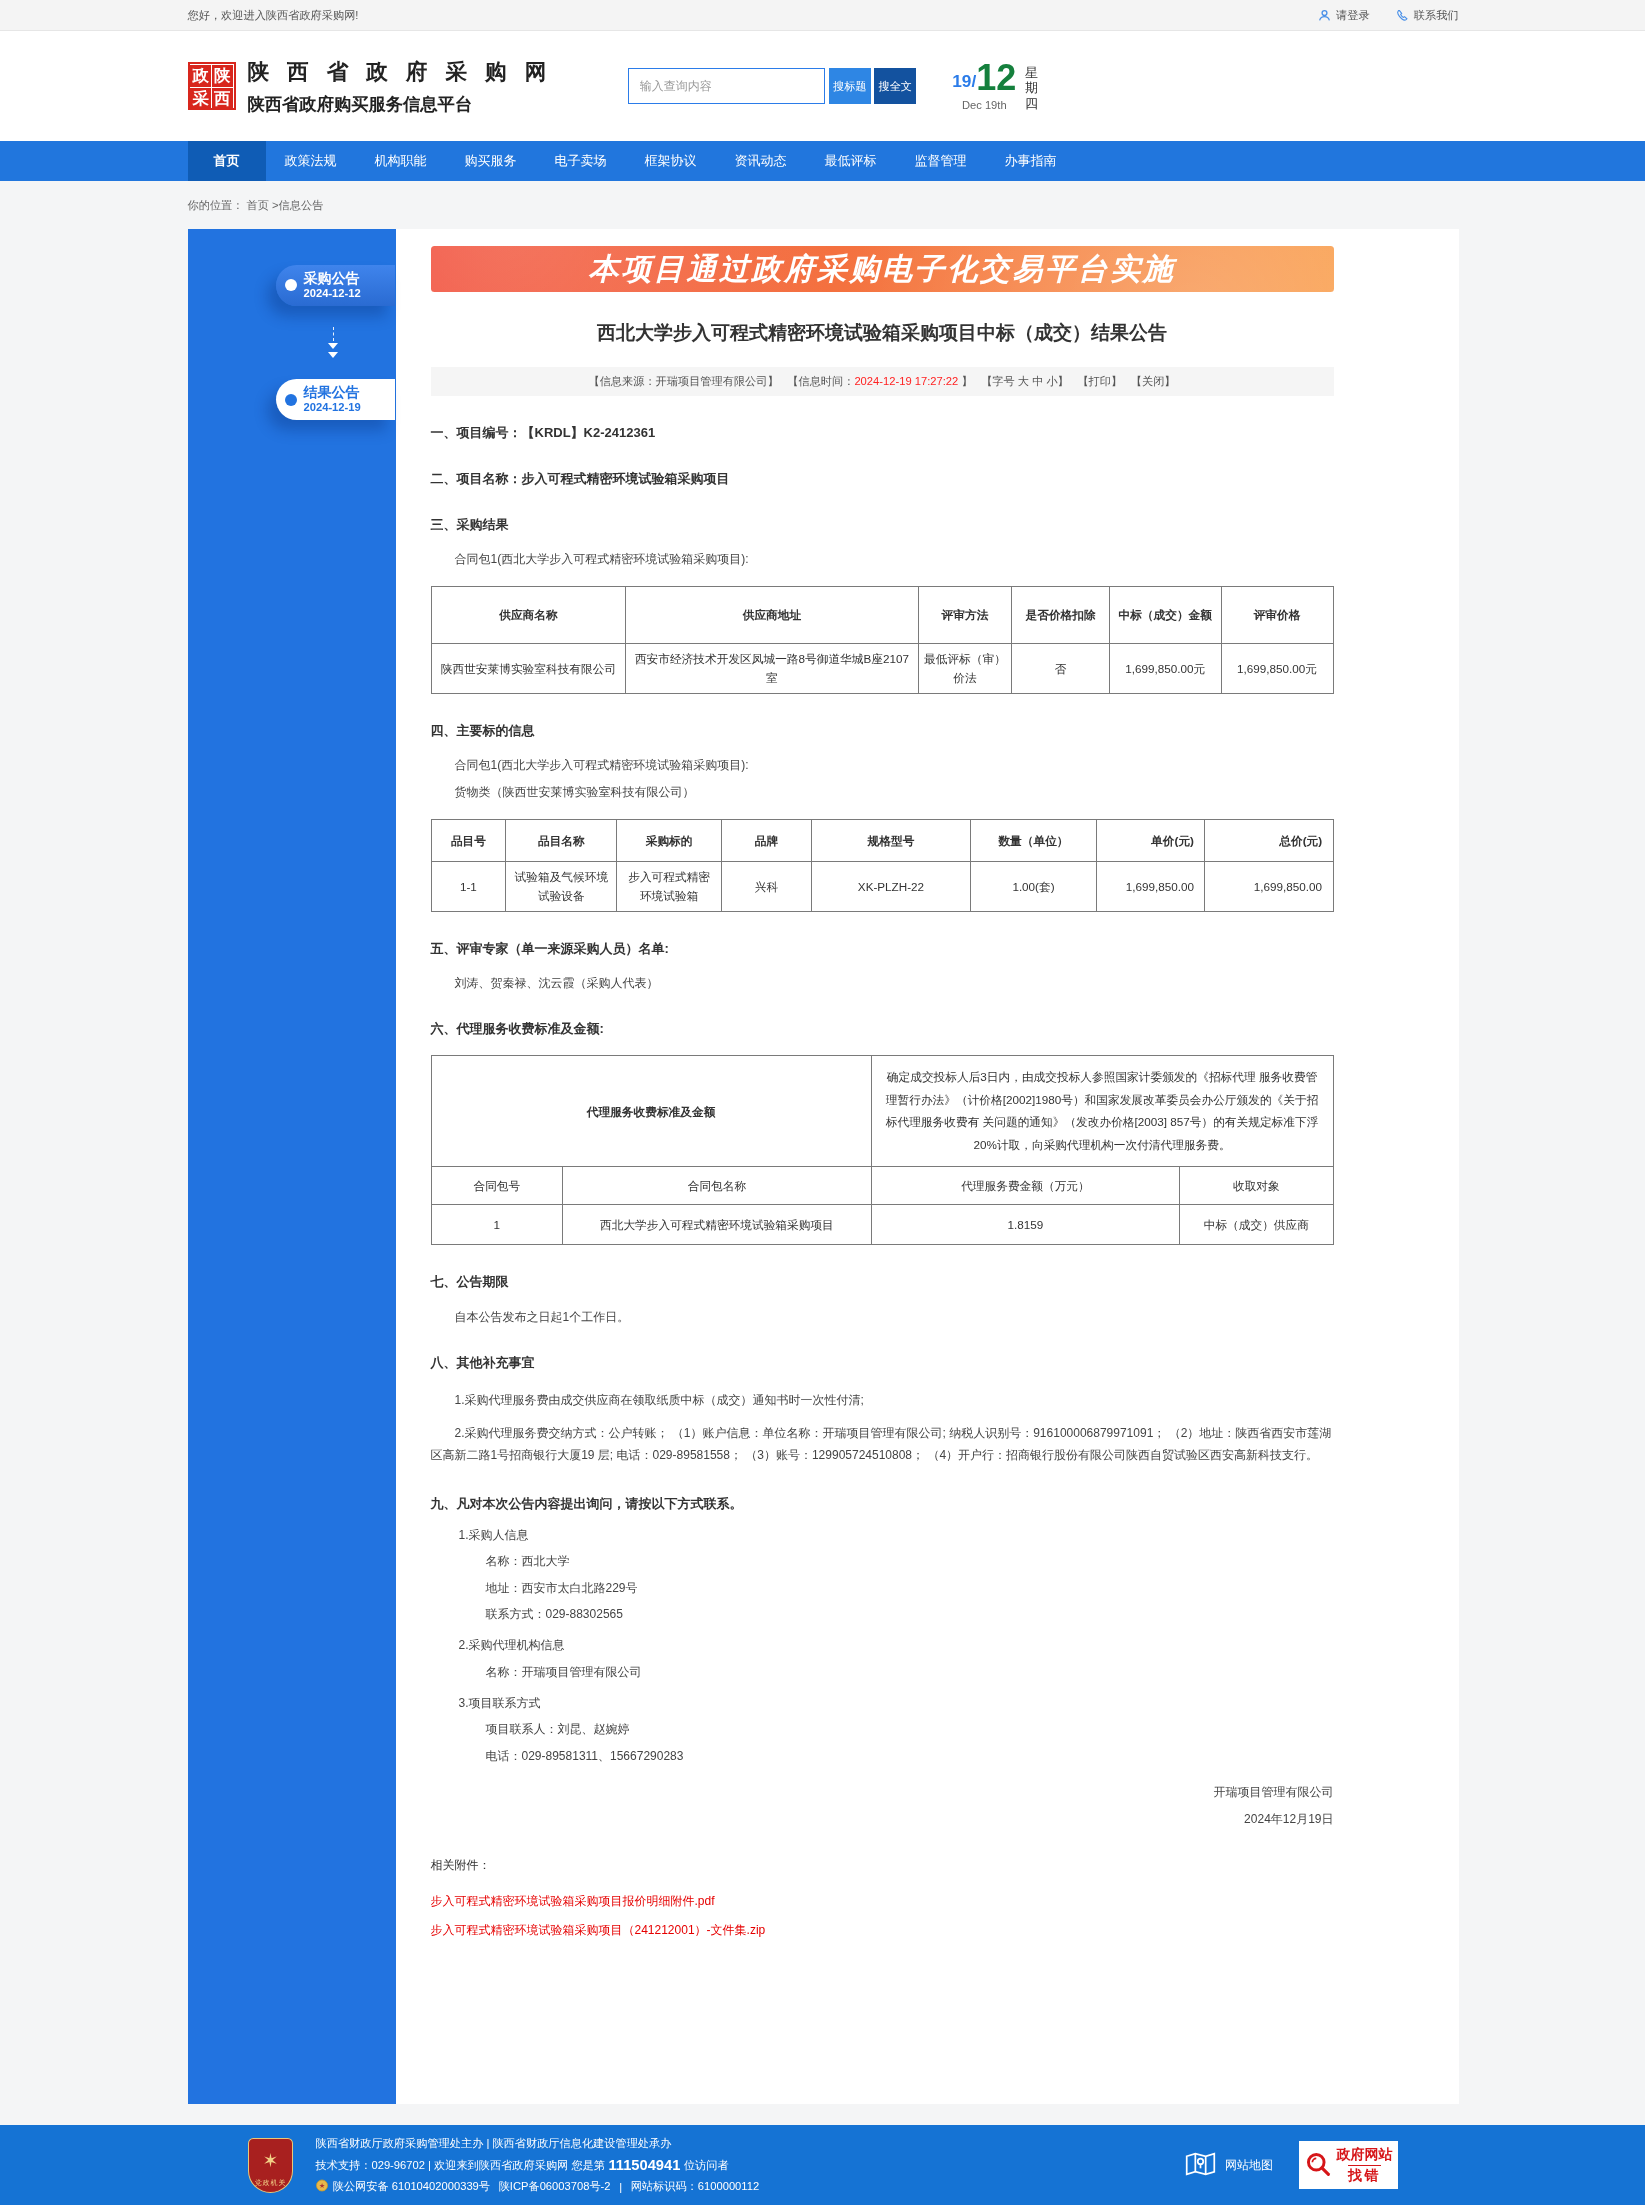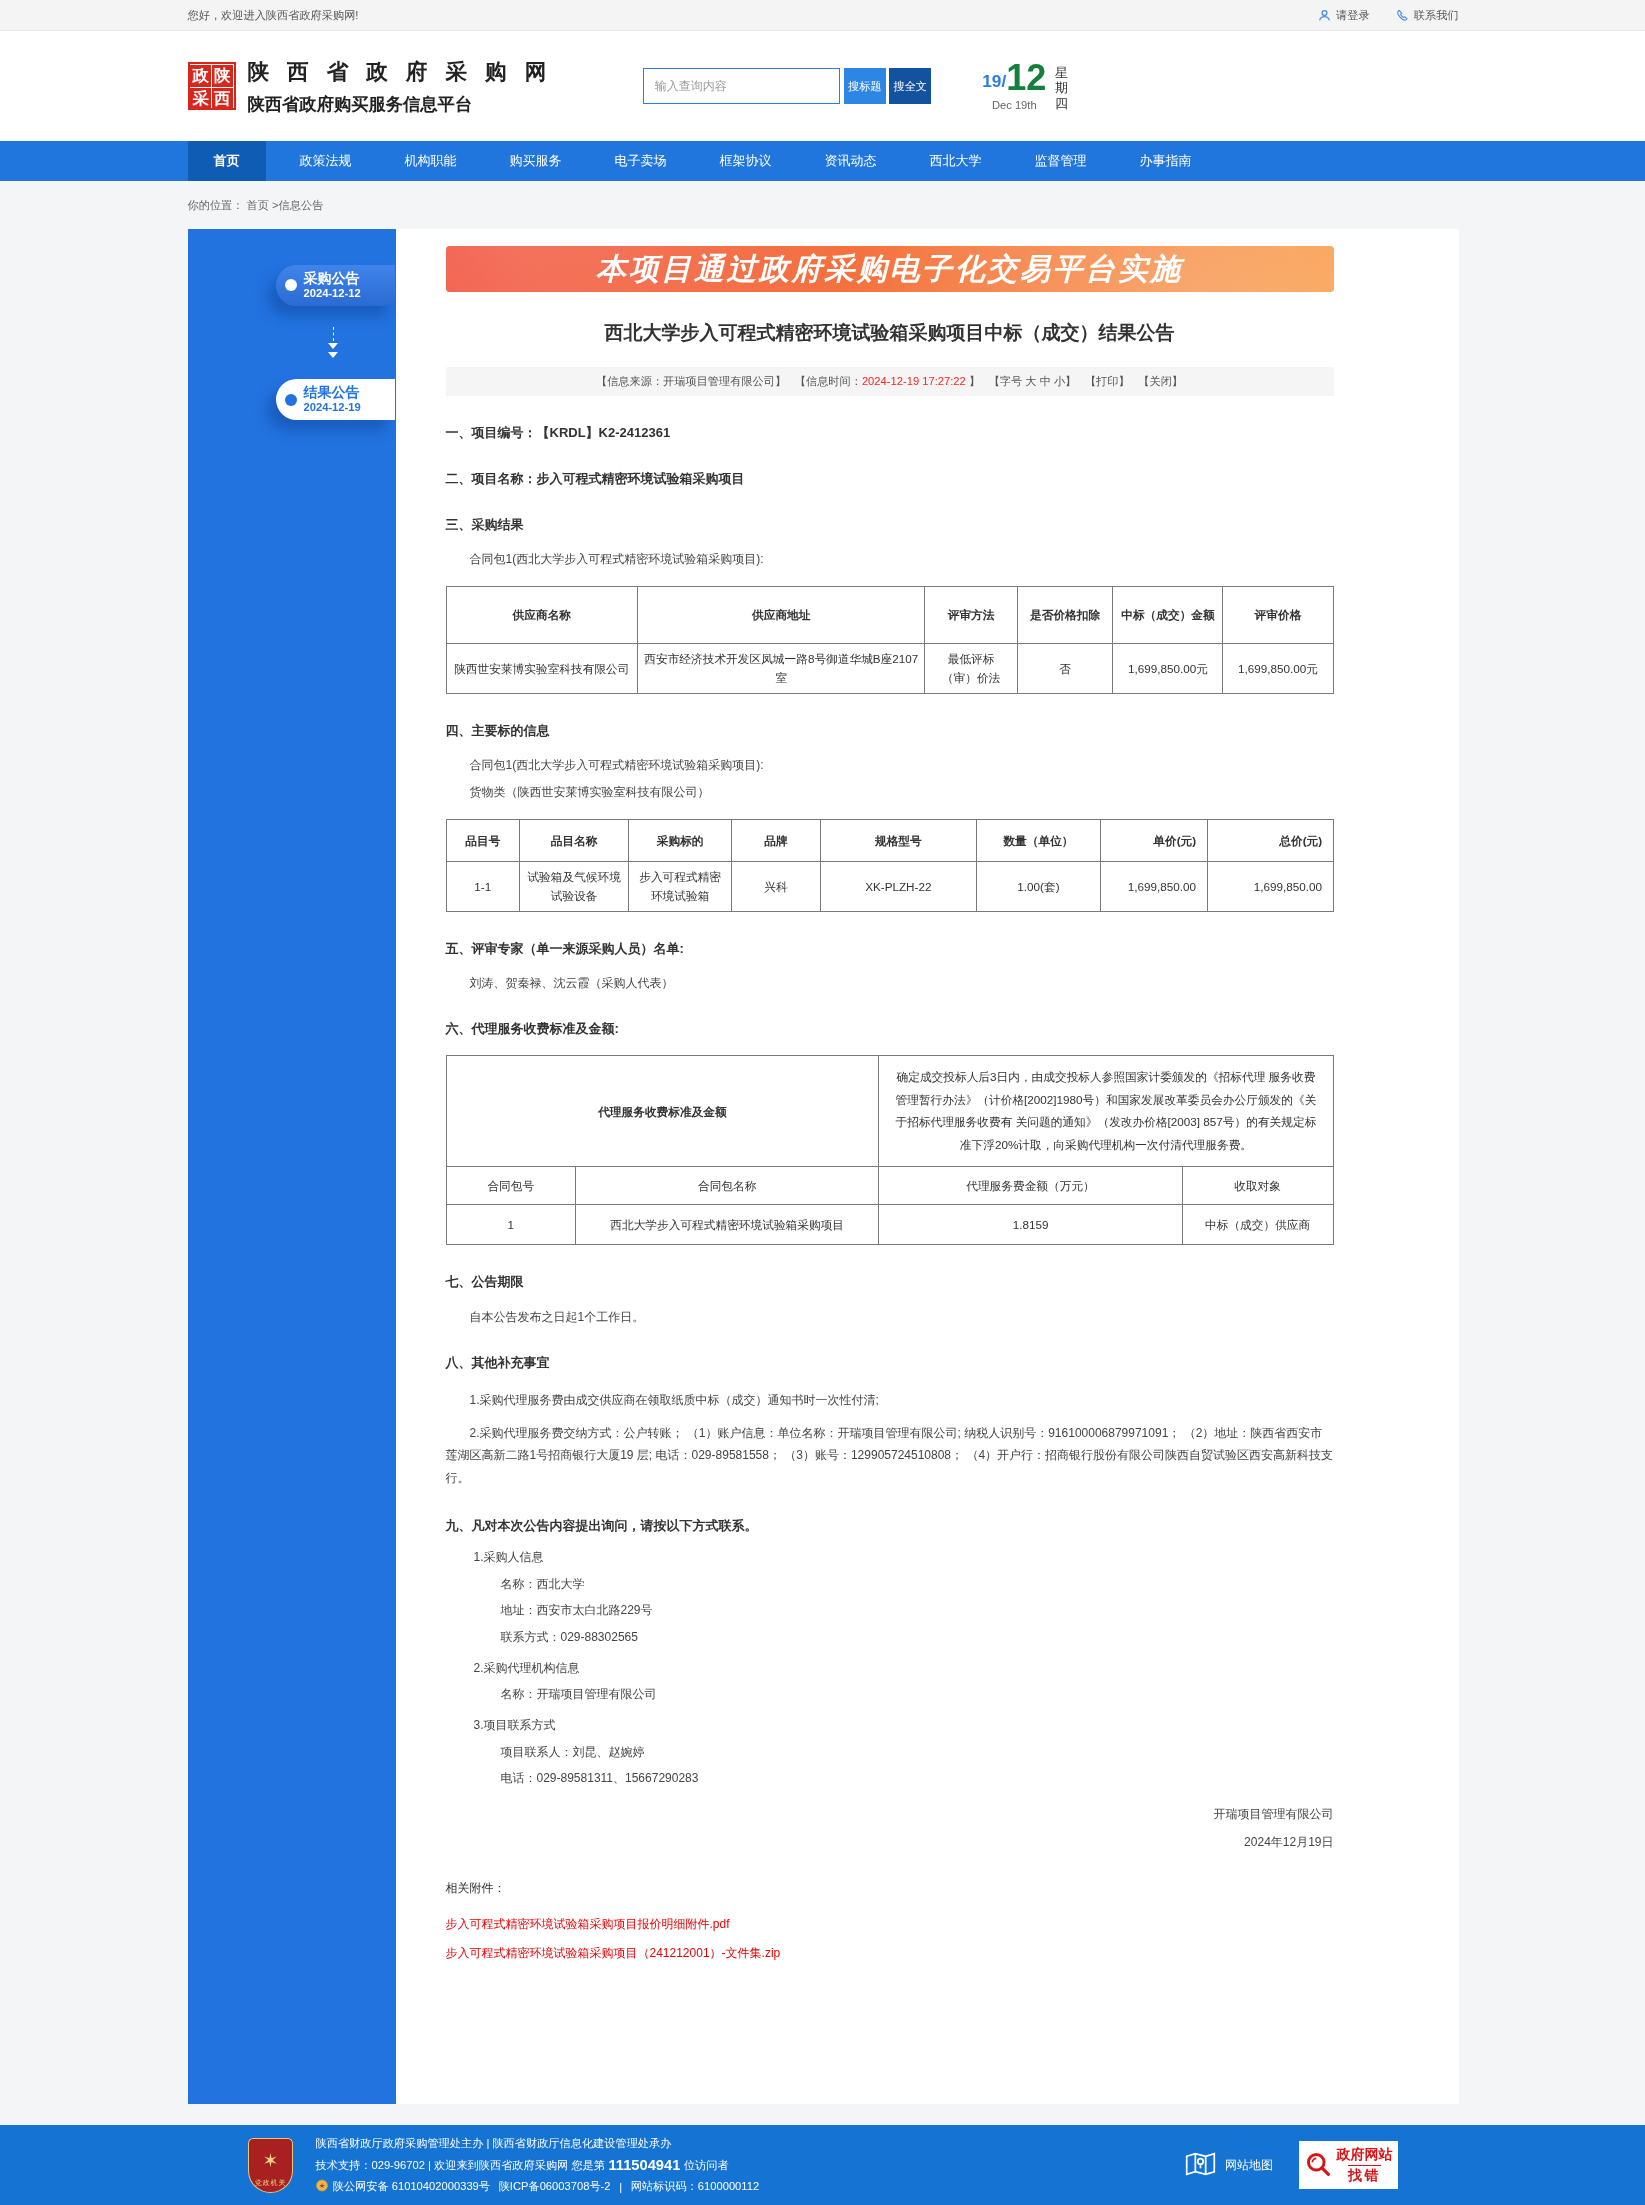--- a/index.html
+++ b/index.html
@@ -1,18 +1,18 @@
 <!DOCTYPE html>
 <html style="font-size:14px"><head>
 <meta charset="utf-8">
 <style>
 * { margin:0; padding:0; box-sizing:border-box; }
 body { width:1646px; height:2205px; overflow:hidden; background:#fff;
   font-family:"Liberation Sans","DejaVu Sans",sans-serif; color:#333; }
-.container { width:1271px; margin:0 auto;gap:15px; }
+.container { width:1271px; margin:0 auto; }
 
 
 .topbar { height:31px; background:#f4f4f4; border-bottom:0.9px solid #e6e6e6; }
 .topbar-inner { display:flex; align-items:center; height:100%; font-size:11.2px; color:#555; }
 .topbar-links { margin-left:auto; display:flex; gap:26px; }
 .topbar-links a { display:flex; align-items:center; gap:5.2px; color:#555; text-decoration:none; cursor:pointer;text-align:right; }
 .topbar-links svg { display:block; }
 
 
 .site-header { height:110px; background:#fff; }
@@ -206,21 +206,21 @@
 
 <nav class="mainnav">
   <div class="container nav-inner">
     <a class="nav-item active">首页</a>
     <a class="nav-item">政策法规</a>
     <a class="nav-item">机构职能</a>
     <a class="nav-item">购买服务</a>
     <a class="nav-item">电子卖场</a>
     <a class="nav-item">框架协议</a>
     <a class="nav-item">资讯动态</a>
-    <a class="nav-item">西北大学</a>
+    <a class="nav-item">最低评标</a>
     <a class="nav-item">监督管理</a>
     <a class="nav-item">办事指南</a>
   </div>
 </nav>
 
 <div class="page-bg">
 
   <div class="container breadcrumb">
     <span>你的位置：</span>
     <a>首页</a>

